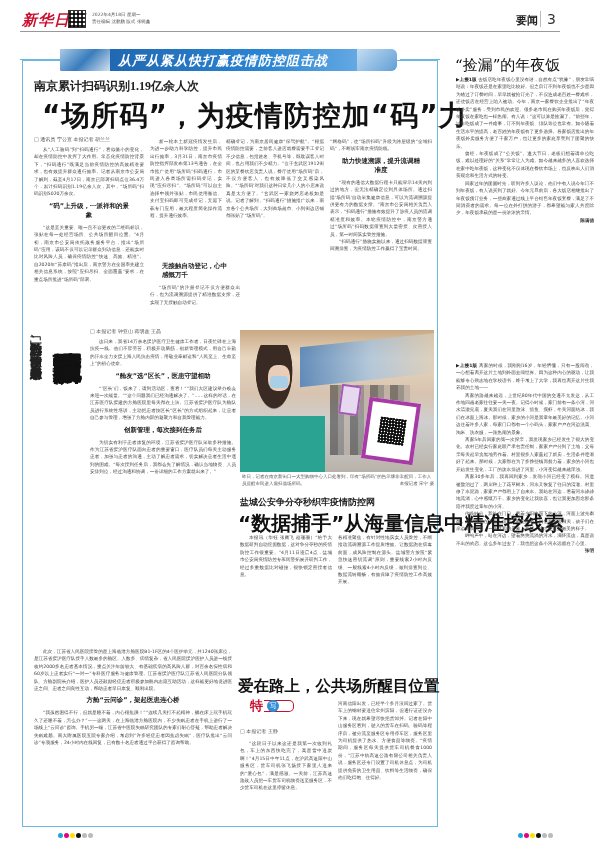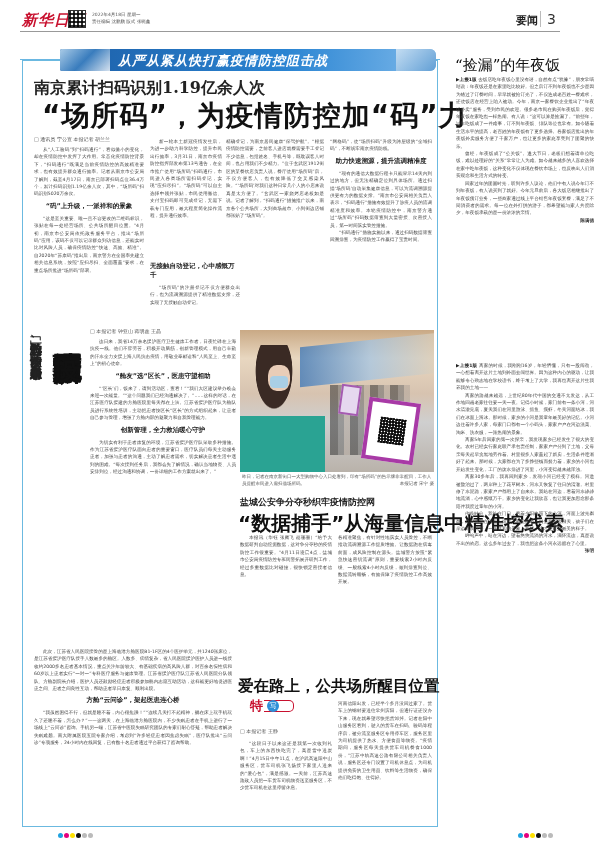--- a/index.html
+++ b/index.html
@@ -8,35 +8,35 @@
 
   .masthead { position: absolute; left: 20px; top: 8px; width: 540px; height: 24px; border-bottom: 1px solid #999; }
   .logo { position: absolute; left: 2px; top: 3px; font-family: "DejaVu Serif", serif; font-size: 15px; font-weight: bold; color: #c8102e; font-style: italic; letter-spacing: 1px; }
   .qr { position: absolute; left: 48px; top: 2px; width: 18px; height: 18px; background:
         repeating-linear-gradient(90deg, #333 0 2px, #fff 2px 4px),
         repeating-linear-gradient(0deg, #333 0 2px, #fff 2px 4px); background-blend-mode: multiply; border: 1px solid #333; }
   .meta { position: absolute; left: 72px; top: 3px; font-size: 4.5px; line-height: 7px; color: #555; font-family: "DejaVu Sans", sans-serif; }
   .section-name { position: absolute; right: 22px; top: 5px; font-size: 11px; font-weight: bold; color: #222; }
   .page-num { position: absolute; right: 4px; top: 3px; font-size: 14px; color: #333; font-family: "DejaVu Sans", sans-serif; border-left: 1px solid #bbb; padding-left: 6px; }
 
-  .banner { position: absolute; left: 60px; top: 49px; width: 376px; height: 22px; background: linear-gradient(90deg, #1d5fa8 0%, #2a84d2 60%, #7cb8ea 100%); border-radius: 2px 6px 6px 2px; overflow: hidden; }
+  .banner { position: absolute; left: 60px; top: 49px; width: 337px; height: 22px; background: linear-gradient(90deg, #1d5fa8 0%, #2a84d2 60%, #7cb8ea 100%); border-radius: 2px 6px 6px 2px; overflow: hidden; }
   .banner-art { position: absolute; left: 0; top: 0; width: 50px; height: 22px; background: linear-gradient(135deg, #b9d7ee, #3c7fbf 50%, #e8eef5); opacity: .9; }
   .banner-art-r { position: absolute; right: 0; top: 0; width: 40px; height: 22px; background: linear-gradient(135deg, #d4e6f5, #5c9ad1); opacity: .85; }
   .banner-text { position: absolute; left: 58px; top: 3px; font-family: "DejaVu Sans", sans-serif; font-weight: bold; font-style: italic; font-size: 13px; color: #fff; letter-spacing: 1px; }
   .banner-line { position: absolute; left: 400px; top: 59px; width: 40px; height: 1px; background: #6ab7e2; }
   .banner-line-l { position: absolute; left: 20px; top: 59px; width: 40px; height: 1px; background: #6ab7e2; }
 
   .frame { position: absolute; left: 22px; top: 60px; width: 416px; height: 767px; border: 1.5px solid #6bb9e0; }
 
-  .kicker { position: absolute; left: 34px; top: 78px; font-size: 16px; font-weight: bold; color: #222; }
+  .kicker { position: absolute; left: 34px; top: 78px; font-size: 12px; font-weight: bold; color: #222; font-family: Liberation Serif, serif; }
   .headline { position: absolute; left: 42px; top: 97px; font-size: 28px; font-weight: bold; color: #111; font-family: "DejaVu Sans", sans-serif; letter-spacing: 1px; }
 
   .byline { font-size: 5px; color: #555; font-family: "DejaVu Sans", sans-serif; }
   .body-text { font-size: 4.6px; line-height: 7.4px; color: #444; text-align: justify; font-family: "DejaVu Sans", sans-serif; }
-  .subhead { font-size: 6.5px; font-weight: bold; color: #222; text-align: center; margin: 4px 0; font-family: "DejaVu Sans", sans-serif; }
+  .subhead { font-size: 6.5px; font-weight: bold; color: #222; text-align: center; margin: 4px 12px; font-family: "DejaVu Sans", sans-serif; }
 
   .col { position: absolute; overflow: hidden; }
 
   .vertical-head { position: absolute; left: 44px; top: 330px; width: 40px; height: 300px; font-family: "DejaVu Sans", sans-serif; font-weight: bold; font-size: 29px; line-height: 32px; color: #111; writing-mode: vertical-rl; }
   .vertical-sub { position: absolute; left: 30px; top: 333px; width: 14px; height: 250px; writing-mode: vertical-rl; font-size: 12px; font-weight: bold; color: #222; }
 
   .photo { position: absolute; left: 240px; top: 330px; width: 194px; height: 142px; overflow: hidden;
            background: linear-gradient(180deg, #c9a985 0%, #e8d7c0 20%, #d7c3b0 45%, #cfcfcf 65%, #b9b2aa 100%); }
   .photo .ceiling { position: absolute; left: 60px; top: 10px; width: 140px; height: 40px; background: linear-gradient(90deg, #2d6fb8, #9fc3e5, #e0d0b8); transform: skewY(-6deg); opacity: .7; }
   .photo .person { position: absolute; left: 0; top: 15px; width: 85px; height: 130px; background: radial-gradient(ellipse at 40% 20%, #3a2a24 0 25%, transparent 26%), linear-gradient(180deg, transparent 0 55%, #2aa393 55% 100%); }
@@ -120,21 +120,21 @@
 </div>
 
 <div class="vertical-sub">方舱选「区长」、开设「云问诊」，帮助患者早日康复——</div>
 <div class="vertical-head">江苏医疗队创新管理助沪抗疫</div>
 
 <div class="col" style="left:90px; top:328px; width:146px; height:318px;">
   <div class="byline">□ 本报记者  钟亚山  蒋明鑫  王晶</div>
   <div class="body-text" style="margin-top:4px; text-indent:9px;">连日来，我省14万余名援沪医疗卫生健康工作者，日夜忙碌在上海抗疫一线。他们不辞劳苦，积极开动脑筋，创新管理模式，用自己辛勤的汗水全力支援上海人民抗击疫情，用敬业奉献诠释“人民至上、生命至上”的初心使命。</div>
   <div class="subhead">“舱友”选“区长”，医患守望相助</div>
   <div class="body-text" style="text-indent:9px;">“‘区长’们，饭来了，请到活动区，查看！”“我们大区建议举办晚会来迎一次能量。”“这个问题我们已经沟通解决了。”……这样的对话，在江苏医疗队援建的方舱医院里每天都在上演。江苏省援沪医疗队为舱队员进行系统性培训，主动把患者按区长“区长”的方式组织起来，让患者自己参与管理，增强了方舱内部的凝聚力和自我管理能力。</div>
-  <div class="subhead">创新管理，全力救治暖心守护</div>
+  <div class="subhead">创新管理，每次接到任务后</div>
   <div class="body-text" style="text-indent:9px;">为切实有利于患者康复的环境，江苏省援沪医疗队采取多种措施。作为江苏省援沪医疗队面向患者的重要窗口，医疗队员们每天主动服务患者，加强与患者的沟通，主动了解患者需求，切实解决患者生活中遇到的困难。“每次接到任务后，我都会先了解情况，确认当地物资、人员安排到位，经过沟通和协调，一份详细的工作方案就出来了。”</div>
 </div>
 
 <div class="col" style="left:34px; top:648px; width:198px; height:172px;">
   <div class="body-text" style="text-indent:9px;">此次，江苏省人民医院接管的是上海临港方舱医院B1-1F区的4个医护单元，共1240张床位，是江苏省援沪医疗队接手人数最多的舱区。人数多、病情复杂，省人民医院援沪医护人员进一线接收约2000多名患者基本情况，重点关注年龄较大、有基础疾病的高风险人群，对百余名慢性病和60岁以上患者实行“一对一”专科医疗服务与健康管理。江苏省援沪医疗队江苏省人民医院分队领队、方舱副院长介绍，医护人员还鼓励轻症患者积极参加舱内志愿互助活动，这样能更好地促进医患之间、患者之间良性互动，帮助患者早日康复、顺利出院。</div>
   <div class="subhead">方舱“云问诊”，架起医患连心桥</div>
   <div class="body-text" style="text-indent:9px;">“我虽然困得不行，但就是睡不着，内心很焦躁！”“连续几天打不起精神，躺在床上玩手机玩久了还睡不着，怎么办？”——这两天，在上海临港方舱医院内，不少失眠患者在手机上进行了一场线上“云问诊”咨询。手机另一端，江苏省中医院失眠研究团队的专家们耐心答疑，帮助患者解决失眠难题。南大附属医院五院专家介绍，考虑到“许多轻症患者因焦虑失眠”，医疗队推出“云问诊”专项服务，24小时内在线回复，已有数十名患者通过平台获得了咨询帮助。</div>
 </div>
 
 <div class="photo">

